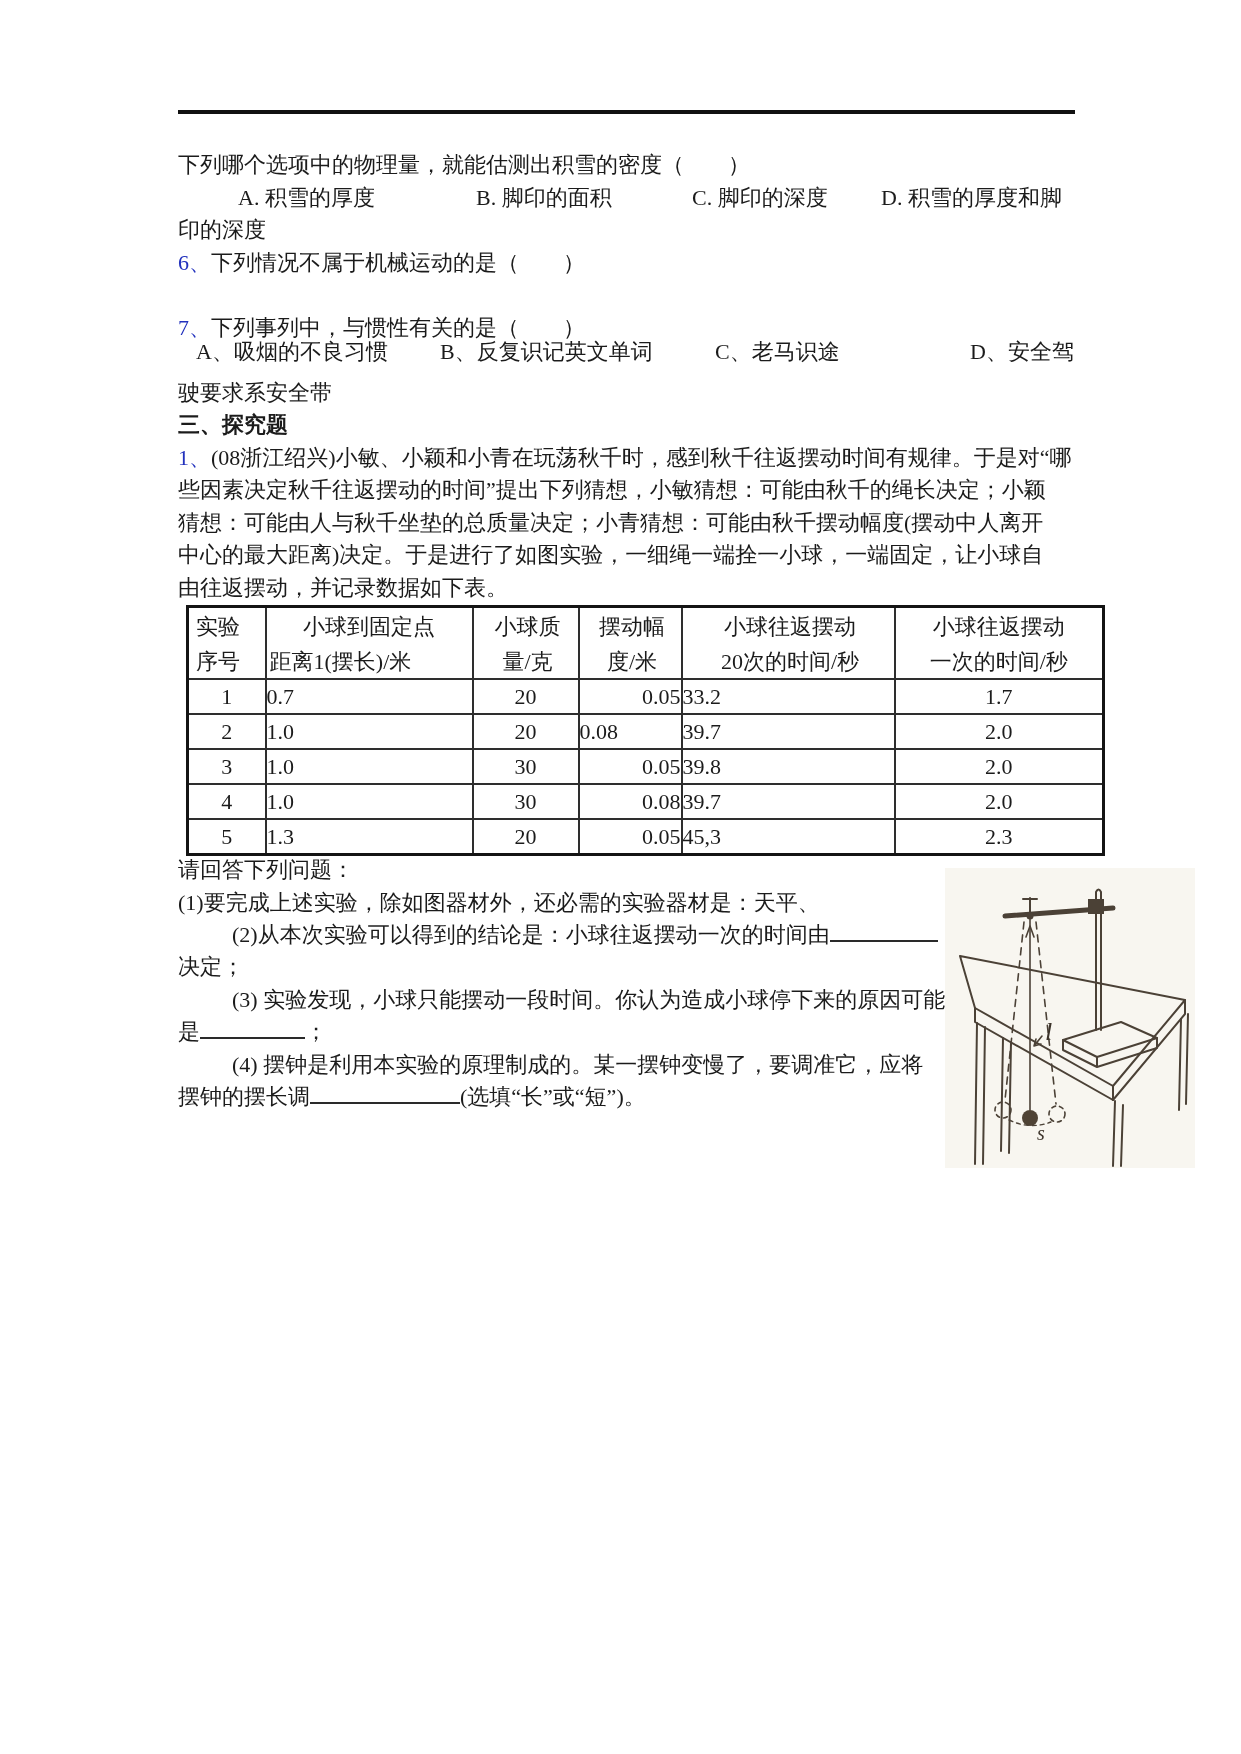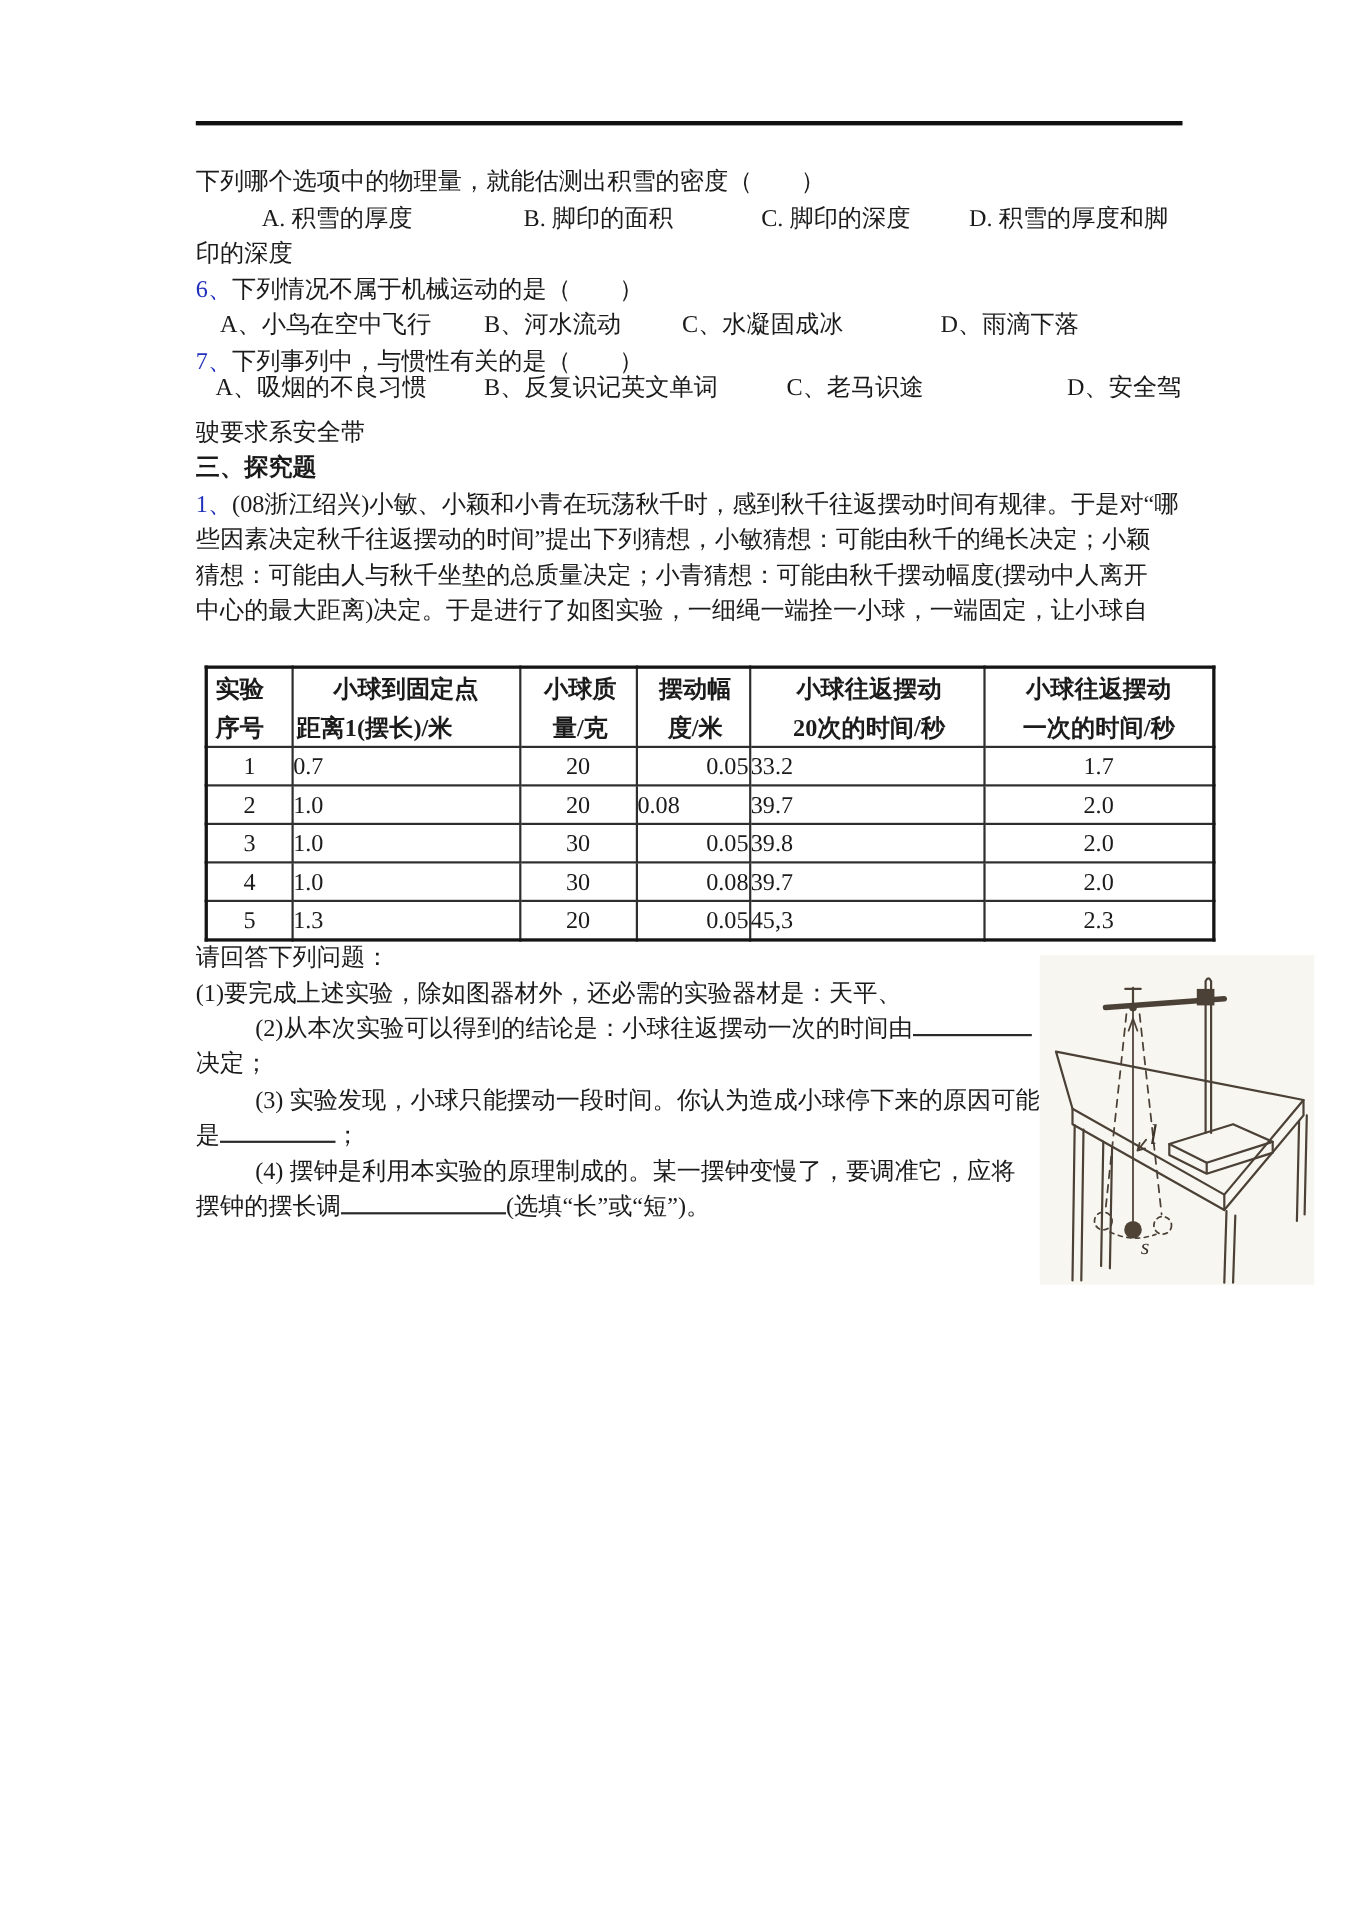--- a/index.html
+++ b/index.html
@@ -15,21 +15,21 @@
   .blue{color:#2231bd;}
   .bold{font-weight:bold;}
   
   .q5A{left:238px}.q5B{left:476px}.q5C{left:692px}.q5D{left:881px}
   .q6A{left:200px}.q6B{left:440px}.q6C{left:620px}.q6D{left:855px}
   .q7A{left:196px}.q7B{left:440px}.q7C{left:715px}.q7D{left:970px}
   
   #dtbl{position:absolute;left:186px;top:605px;}
   #dtbl table{border-collapse:collapse;table-layout:fixed;border:3px solid #141414;}
   #dtbl th,#dtbl td{border:2px solid #2e2e2e;padding:0;font-weight:normal;font-size:22px;vertical-align:top;}
-  #dtbl th{height:70px;font-weight:bold;}
+  #dtbl th{height:70px;}
   #dtbl td{height:33px;line-height:33px;vertical-align:middle;}
   .hc div{line-height:33px;padding-top:2px;}
   .h-left div{text-align:center;padding-left:4px;}
   .h-c0 div{text-align:left;padding-left:7px;}
   .h-c1 div.l1{text-align:center;}
   .h-c1 div.l2{text-align:left;padding-left:3px;}
   .h-c5 div{text-align:center;}
   .c-center{text-align:center;}
   .c-left32{text-align:left;padding-left:32px;}
   .c-left38{text-align:left;padding-left:38px;}
@@ -54,46 +54,41 @@
     <span class="q5A">A. 积雪的厚度</span>
     <span class="q5B">B. 脚印的面积</span>
     <span class="q5C">C. 脚印的深度</span>
     <span class="q5D">D. 积雪的厚度和脚</span>
   </div>
   <div class="ln" style="top:215px">印的深度</div>
 
   <div class="ln" style="top:248px">
     <span class="blue">6、</span><span>下列情况不属于机械运动的是（　　）</span>
   </div>
-  <div class="optline" style="top:280px">
-    <span class="q6A">A、小鸟在空中飞行</span>
-    <span class="q6B">B、河水流动</span>
-    <span class="q6C">C、水凝固成冰</span>
-    <span class="q6D">D、雨滴下落</span>
-  </div>
 
   <div class="ln" style="top:313px">
     <span class="blue">7、</span><span>下列事列中，与惯性有关的是（　　）</span>
   </div>
   <div class="optline" style="top:337px">
     <span class="q7A">A、吸烟的不良习惯</span>
     <span class="q7B">B、反复识记英文单词</span>
     <span class="q7C">C、老马识途</span>
     <span class="q7D">D、安全驾</span>
   </div>
   <div class="ln" style="top:378px">驶要求系安全带</div>
 
   <div class="ln bold" style="top:410px">三、探究题</div>
 
   <div class="ln" style="top:443px">
     <span class="blue">1、</span><span>(08浙江绍兴)小敏、小颖和小青在玩荡秋千时，感到秋千往返摆动时间有规律。于是对“哪</span>
   </div>
   <div class="ln" style="top:475px">些因素决定秋千往返摆动的时间”提出下列猜想，小敏猜想：可能由秋千的绳长决定；小颖</div>
   <div class="ln" style="top:508px">猜想：可能由人与秋千坐垫的总质量决定；小青猜想：可能由秋千摆动幅度(摆动中人离开</div>
   <div class="ln" style="top:540px">中心的最大距离)决定。于是进行了如图实验，一细绳一端拴一小球，一端固定，让小球自</div>
+  <div class="ln" style="top:573px">由往返摆动，并记录数据如下表。</div>
 
   <div id="dtbl">
     <table>
       <colgroup>
         <col style="width:78px">
           <col style="width:207px">
           <col style="width:106px">
         <col style="width:103px">
           <col style="width:213px">
           <col style="width:209px">

